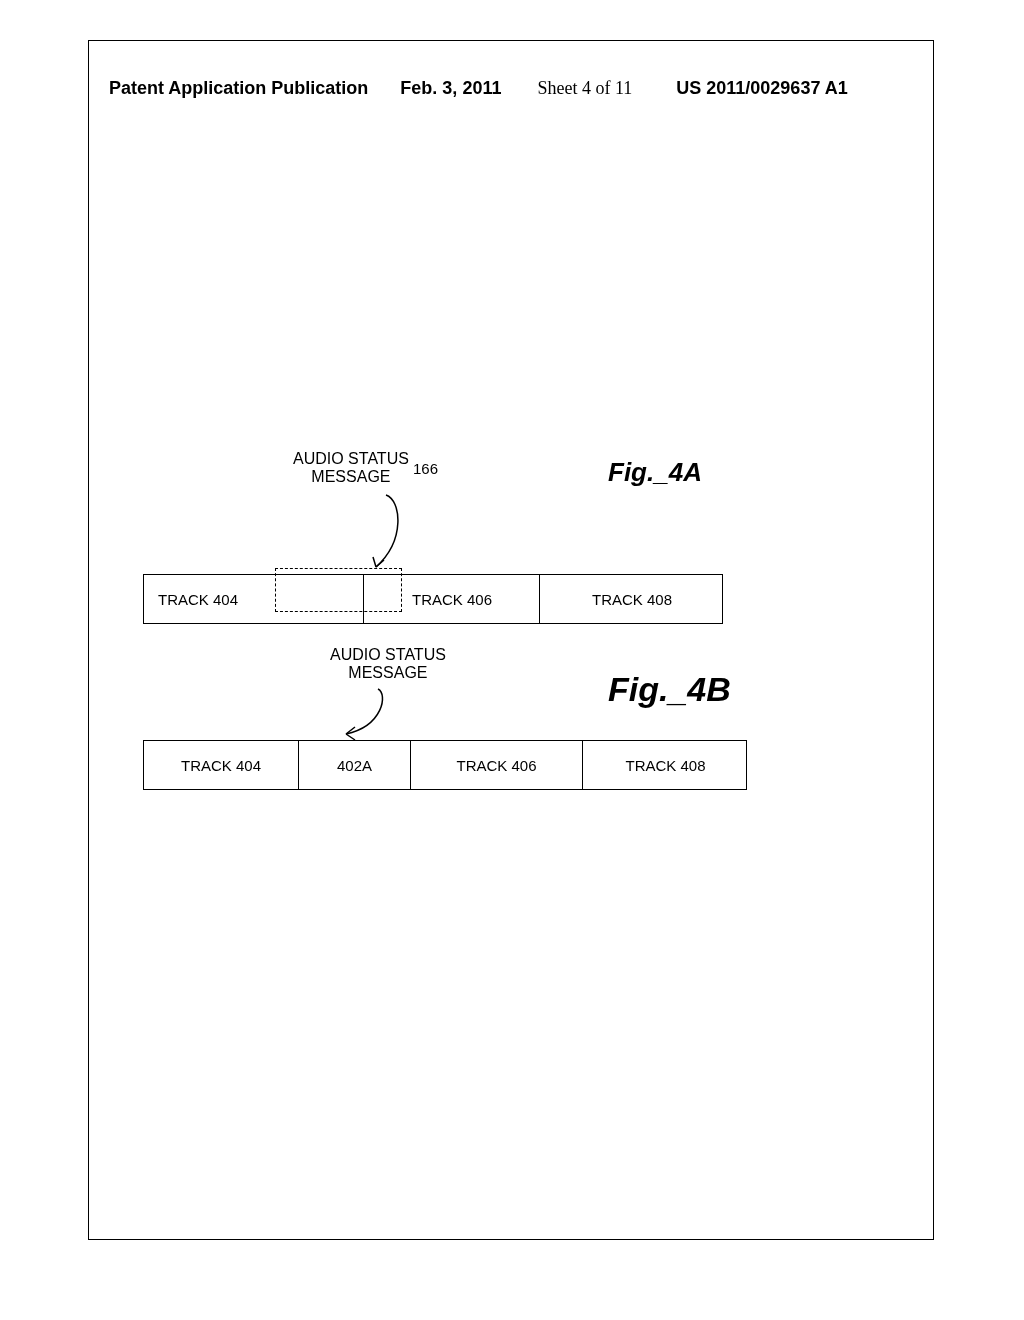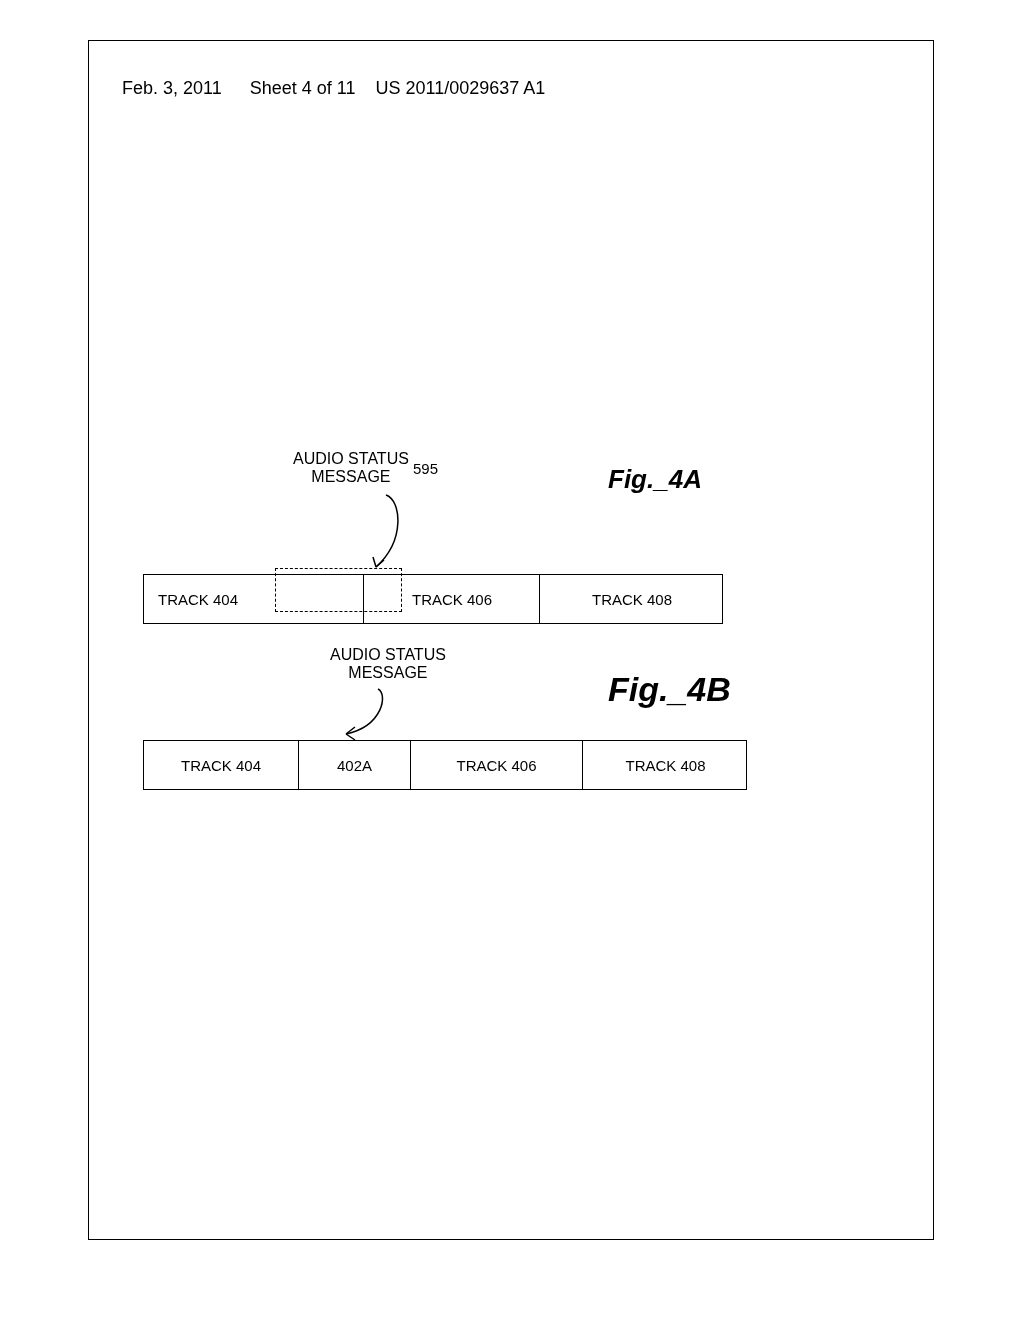--- a/index.html
+++ b/index.html
@@ -1,30 +1,30 @@
 <!DOCTYPE html>
 <html><head>
 <meta charset="utf-8">
 <style>
   * { margin: 0; padding: 0; box-sizing: border-box; }
   body { background: #fff; width: 1024px; height: 1320px; position: relative; font-family: Arial, Helvetica, sans-serif; color: #000; }
   .page-border { position: absolute; left: 88px; top: 40px; width: 846px; height: 1200px; border: 1px solid #000; }
   .header-row { position: absolute; left: 109px; top: 78px; width: 810px; display: flex; justify-content: flex-start; font-size: 18px; }
   .header-left { font-weight: bold; flex: 0 0 auto; }
-  .header-mid { margin-left: 13px; font-weight: normal; flex: 0 0 auto; }
-  .header-mid2 { margin-left: 28px; font-weight: normal; flex: 0 0 auto; }
-  .header-right { margin-left: 20px; font-weight: normal; flex: 0 0 auto; }
+  .header-mid { margin-left: 32px; font-weight: bold; flex: 0 0 auto; }
+  .header-mid2 { margin-left: 36px; font-weight: normal; flex: 0 0 auto; font-family: Liberation Serif, serif; }
+  .header-right { margin-left: 44px; font-weight: bold; flex: 0 0 auto; }
 
   .fig-area { position: absolute; left: 88px; width: 846px; }
 
   
   .fig4a { top: 450px; }
   .fig4a .status-label { position: absolute; left: 205px; top: 0; text-align: center; font-size: 16px; line-height: 18px; }
   .fig4a .ref402 { position: absolute; left: 325px; top: 10px; font-size: 15px; }
-  .fig4a .fig-caption { position: absolute; left: 520px; top: 14px; font-size: 26px; font-weight: bold; font-style: italic; }
+  .fig4a .fig-caption { position: absolute; left: 520px; top: 7px; font-size: 26px; font-weight: bold; font-style: italic; }
 
   .fig4a .track-outer { position: absolute; left: 55px; top: 124px; width: 580px; height: 50px; border: 1px solid #000; display: flex; }
   .fig4a .cell { flex: 0 0 auto; height: 100%; display: flex; align-items: center; justify-content: center; font-size: 15px; border-right: 1px solid #000; }
   .fig4a .cell:last-child { border-right: none; }
   .fig4a .cell.c1 { width: 220px; position: relative; justify-content: flex-start; padding-left: 14px; }
   .fig4a .cell.c2 { width: 176px; position: relative; justify-content: flex-start; padding-left: 48px; }
   .fig4a .cell.c3 { width: 184px; }
 
   .fig4a .dashed-box { position: absolute; left: 187px; top: 118px; width: 127px; height: 44px; border: 1.5px dashed #000; }
 
@@ -44,31 +44,32 @@
   .fig4b .cell.c4 { width: 165px; }
 
   .fig4b .curve-svg { position: absolute; left: 240px; top: 38px; width: 90px; height: 60px; }
 </style>
 </head>
 <body>
 
 <div class="page-border"></div>
 
 <div class="header-row">
+  <span class="header-left">Patent Application Publication</span>
   <span class="header-mid">Feb. 3, 2011</span>
   <span class="header-mid2">Sheet 4 of 11</span>
   <span class="header-right">US 2011/0029637 A1</span>
 </div>
 
 <div class="fig-area fig4a">
   <div class="status-label">
     <div>AUDIO STATUS</div>
     <div>MESSAGE</div>
   </div>
-  <div class="ref402">595</div>
+  <div class="ref402">166</div>
   <div class="fig-caption">Fig._4A</div>
 
   <svg class="curve-svg" viewBox="0 0 90 90">
     <path d="M 40 5 C 55 10 60 50 30 77" fill="none" stroke="#000" stroke-width="1.5"></path>
     <path d="M 30 77 L 38 70 M 30 77 L 27 67" fill="none" stroke="#000" stroke-width="1.5"></path>
   </svg>
 
   <div class="dashed-box"></div>
 
   <div class="track-outer">

